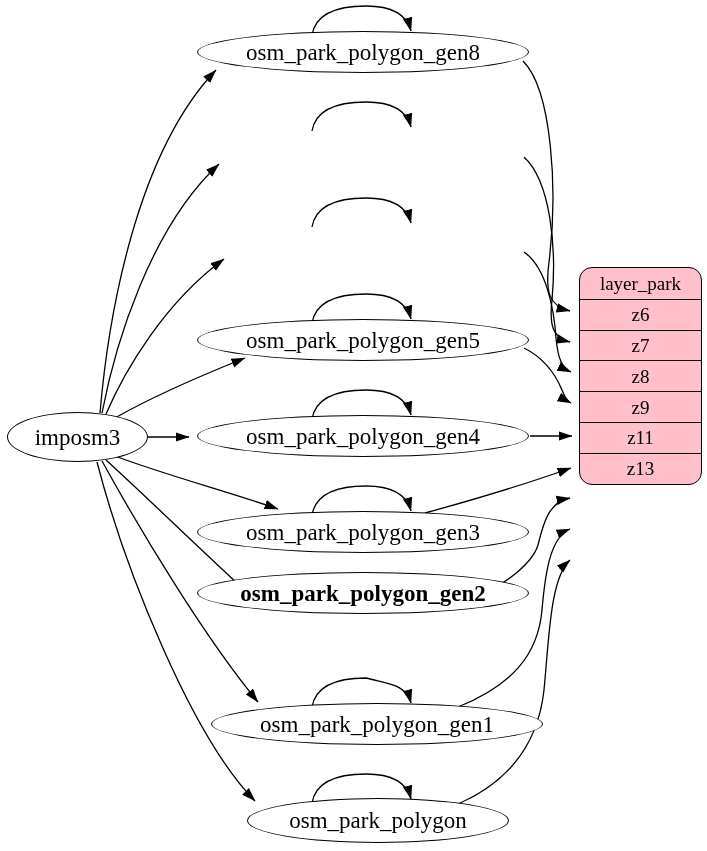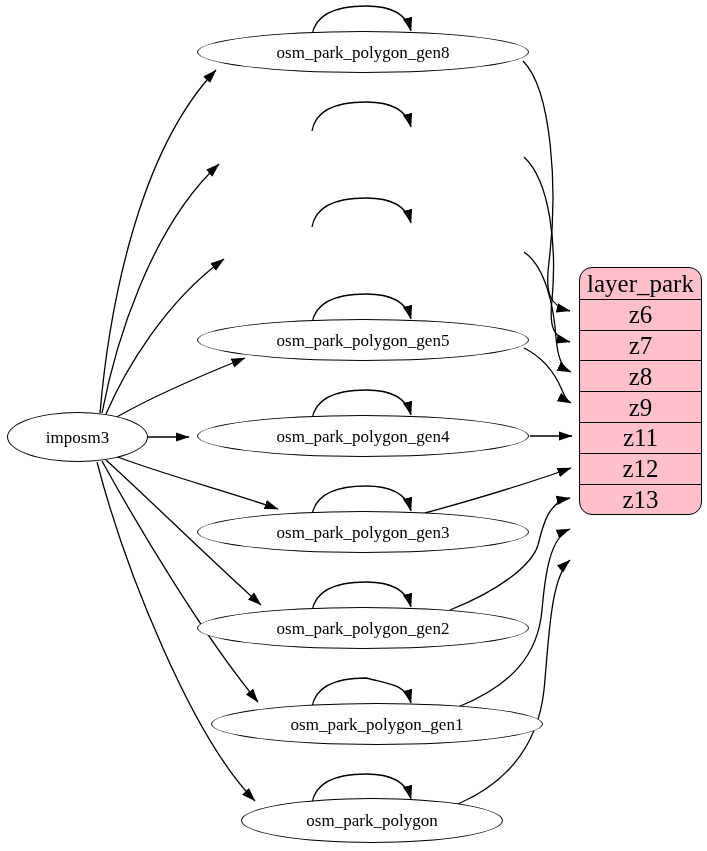--- a/index.html
+++ b/index.html
@@ -12,49 +12,49 @@
     overflow:hidden;
   }
   .edge-layer{position:absolute;left:0;top:0;width:707px;height:851px;}
   .edge{fill:none;stroke:#000000;stroke-width:1.3px;}
   .node{
     position:absolute;
     display:flex;align-items:center;justify-content:center;
     background:#ffffff;
     border:1.4px solid #000000;
     border-radius:50%;
-    font-size:17px;line-height:1;
+    font-size:23px;line-height:1;
     white-space:nowrap;
     box-sizing:border-box;
     z-index:2;
   }
   .n-gen8{left:197px;top:31px;width:332px;height:42px;}
   .n-gen7{left:197px;top:127px;width:332px;height:42px;}
   .n-gen6{left:197px;top:223px;width:332px;height:42px;}
   .n-gen5{left:197px;top:319px;width:332px;height:42px;}
   .n-gen4{left:197px;top:415px;width:332px;height:42px;}
   .n-gen3{left:197px;top:511px;width:332px;height:42px;}
-  .n-gen2{left:197px;top:607px;width:332px;height:42px;}
+  .n-gen2{left:197px;top:572px;width:332px;height:42px;font-weight:bold;}
   .n-gen1{left:211px;top:703px;width:332px;height:42px;}
-  .n-base{left:241px;top:798px;width:262px;height:45px;}
+  .n-base{left:247px;top:798px;width:262px;height:45px;}
   .n-imposm3{left:7px;top:412px;width:141px;height:50px;}
   .layer-table{
     position:absolute;left:579px;top:267px;width:123px;
     background:var(--table-fill,#ffc0cb);
     border:1.6px solid #000000;
     border-radius:13px;
     overflow:hidden;
     box-sizing:border-box;
     z-index:2;
   }
   .lt-row{
     height:30.8px;
     box-sizing:border-box;
     display:flex;align-items:center;justify-content:center;
-    font-size:25px;line-height:1;
+    font-size:19px;line-height:1;
     border-top:1.4px solid #000000;
   }
   .lt-row:first-child{border-top:none;}
 </style>
 </head>
 <body>
 
 <div class="canvas">
 
   <svg class="edge-layer" width="707" height="851" viewBox="0 0 707 851" xmlns="http://www.w3.org/2000/svg">
@@ -102,17 +102,16 @@
   <div class="node n-gen1">osm_park_polygon_gen1</div>
   <div class="node n-base">osm_park_polygon</div>
 
   <div class="layer-table">
     <div class="lt-row">layer_park</div>
     <div class="lt-row">z6</div>
     <div class="lt-row">z7</div>
     <div class="lt-row">z8</div>
     <div class="lt-row">z9</div>
     <div class="lt-row">z11</div>
-    <div class="lt-row">z12</div>
     <div class="lt-row">z13</div>
   </div>
 
 </div>
 
 </body></html>

